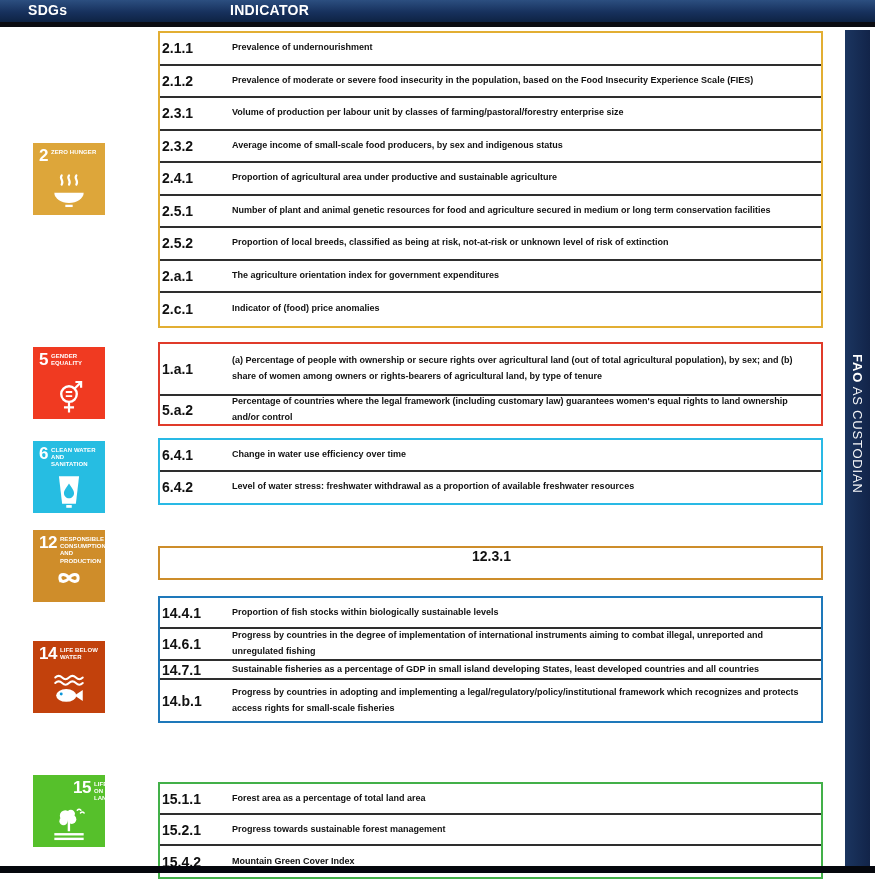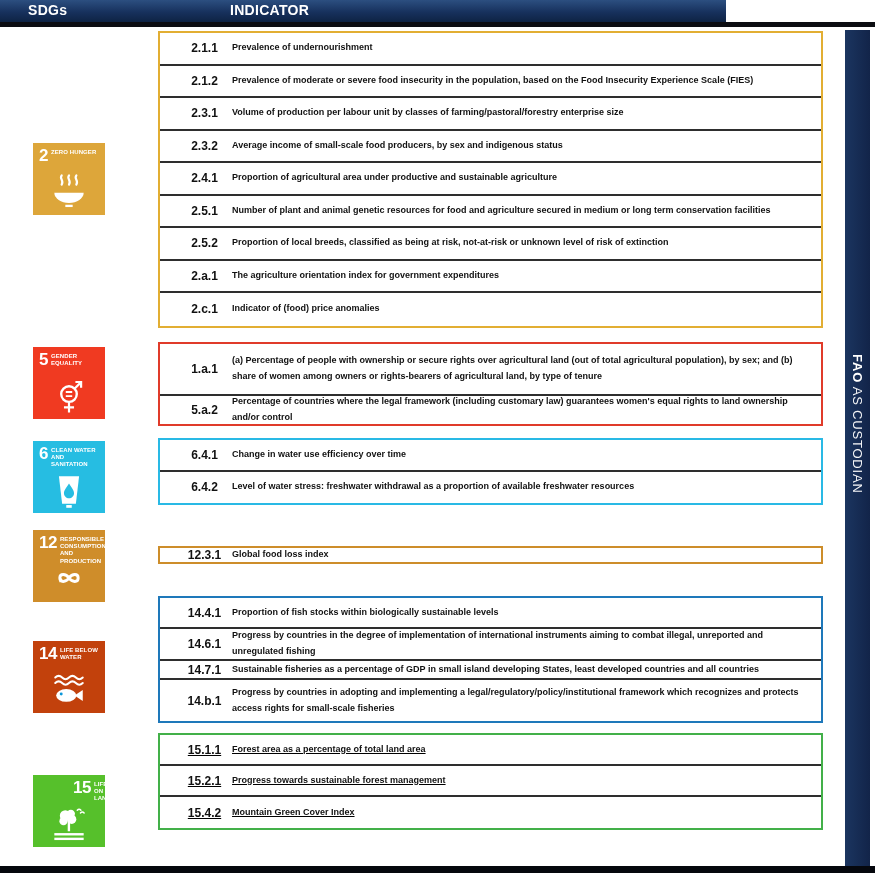--- a/index.html
+++ b/index.html
@@ -3,51 +3,51 @@
 <meta charset="utf-8">
 <style>
   * { margin:0; padding:0; box-sizing:border-box; }
   html,body { width:875px; height:879px; }
   body {
     position:relative; overflow:hidden; background:#ffffff;
     font-family:"Liberation Sans", sans-serif;
   }
   
   .header {
-    position:absolute; left:0; top:0; width:726px; height:22px;
+    position:absolute; left:0; top:0; width:875px; height:22px;
     background:linear-gradient(180deg,#2c4f80 0%,#17315d 55%,#0e2344 100%);
   }
   .header-label { position:absolute; top:2px; color:#fff; font-size:14px; font-weight:bold; letter-spacing:.3px; }
   .header-label.sdgs { left:28px; }
   .header-label.indicator { left:230px; }
   .header-rule { position:absolute; left:0; top:22px; width:875px; height:5px; background:#0c0d12; }
   
   .group {
     position:absolute; left:158px; width:665px; background:#fff;
     border:2px solid #999;
   }
   .g2  { top:31px;  }
   .g5  { top:342px; }
   .g6  { top:438px; }
   .g12 { top:546px; }
   .g14 { top:596px; }
-  .g15 { top:733px;text-decoration:underline; }
+  .g15 { top:782px; }
   .row { display:flex; align-items:center; border-bottom:2px solid #2e2e2e; }
   .row:last-child { border-bottom:none; }
   .g2 .row { height:32.5px; }
   .g5 .row:nth-child(1) { height:52px; }
   .g5 .row:nth-child(2) { height:28px; }
   .g6 .row { height:31.5px; }
-  .g12 .row { height:14px; }
+  .g12 .row { height:30px;flex-direction:column; }
   .g14 .row:nth-child(1) { height:31px; }
   .g14 .row:nth-child(2) { height:32px; }
   .g14 .row:nth-child(3) { height:19px; }
   .g14 .row:nth-child(4) { height:41px; }
   .g15 .row { height:31px; }
-  .code { flex:0 0 72px; padding-left:17px; font-size:12px; font-weight:600; color:#111;text-align:center; }
+  .code { flex:0 0 72px; padding-left:2px; font-size:14px; font-weight:600; color:#111; }
   .desc { flex:1; padding-right:14px; font-size:9px; font-weight:600; color:#111; line-height:1.75; }
   
   .tile { position:absolute; left:33px; width:72px; height:72px; color:#fff; padding:5px 4px 4px 6px; }
   .t2  { top:143px; } .t5 { top:347px; } .t6 { top:441px; }
   .t12 { top:530px; } .t14 { top:641px; } .t15 { top:775px; }
   .tile-head { display:flex; align-items:flex-start; }
   .tile-num { font-size:17px; font-weight:bold; line-height:.95; letter-spacing:-.5px; }
   .tile-label { font-size:6px; font-weight:bold; line-height:1.2; margin:1px 0 0 3px; text-transform:uppercase; letter-spacing:.1px; }
   .pict { position:absolute; left:50%; transform:translateX(-50%); bottom:2px; width:46px; height:44px; }
   

